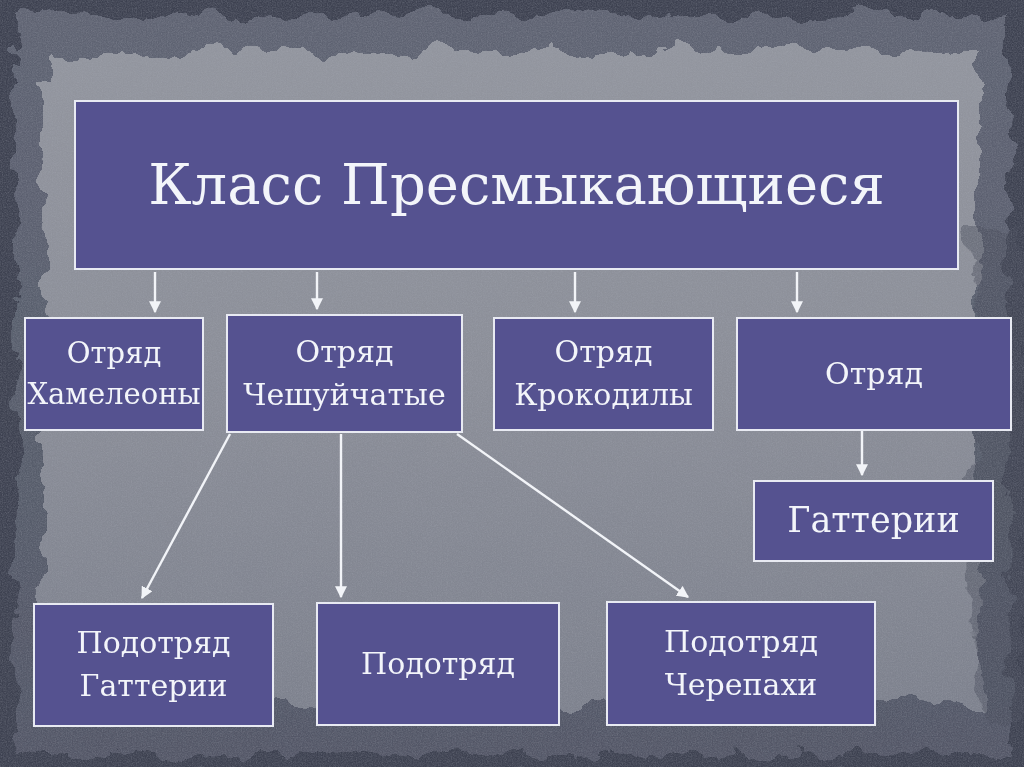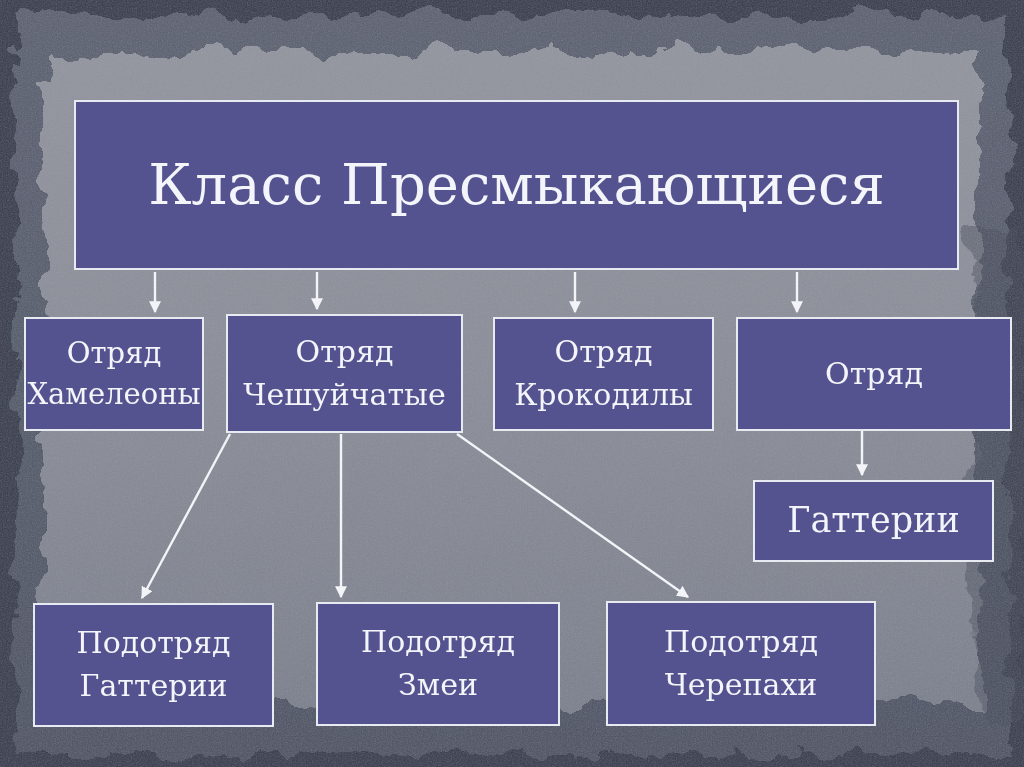--- a/index.html
+++ b/index.html
@@ -117,19 +117,18 @@
   <span class="ln">Гаттерии</span>
 </div>
 
 <div class="node" id="node-chameleons">
   <span class="ln">Подотряд</span>
   <span class="ln">Гаттерии</span>
 </div>
 
 <div class="node" id="node-snakes">
   <span class="ln">Подотряд</span>
-  <span class="ln">Змеи</span>
 </div>
 
 <div class="node" id="node-lizards">
   <span class="ln">Подотряд</span>
   <span class="ln">Черепахи</span>
 </div>
 
 </body></html>

